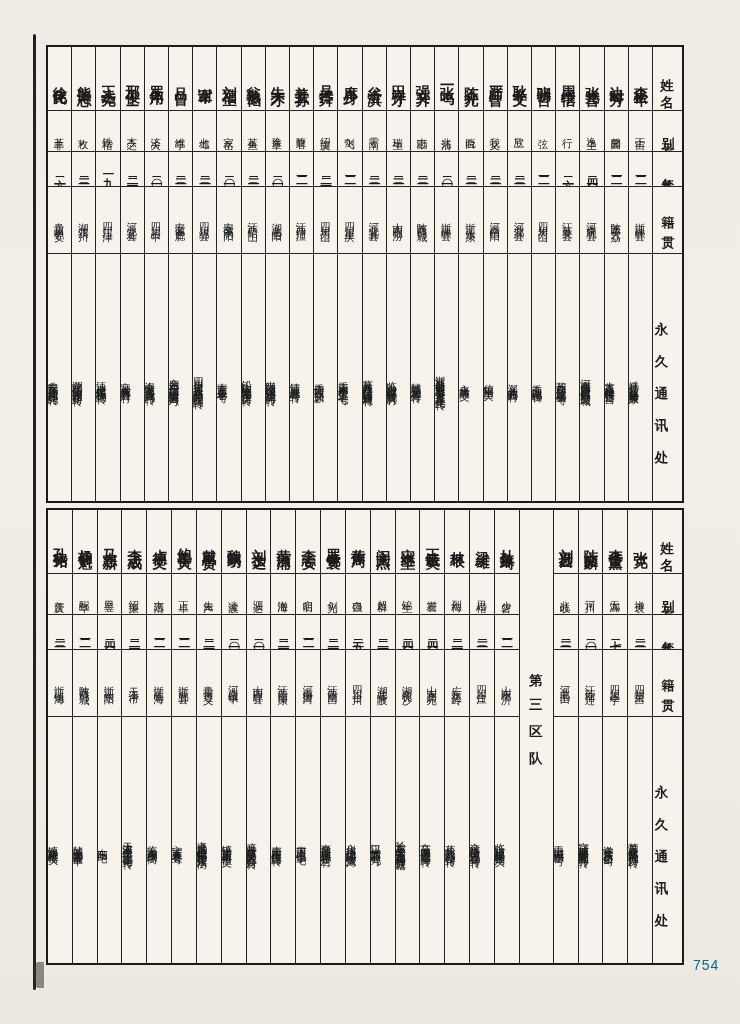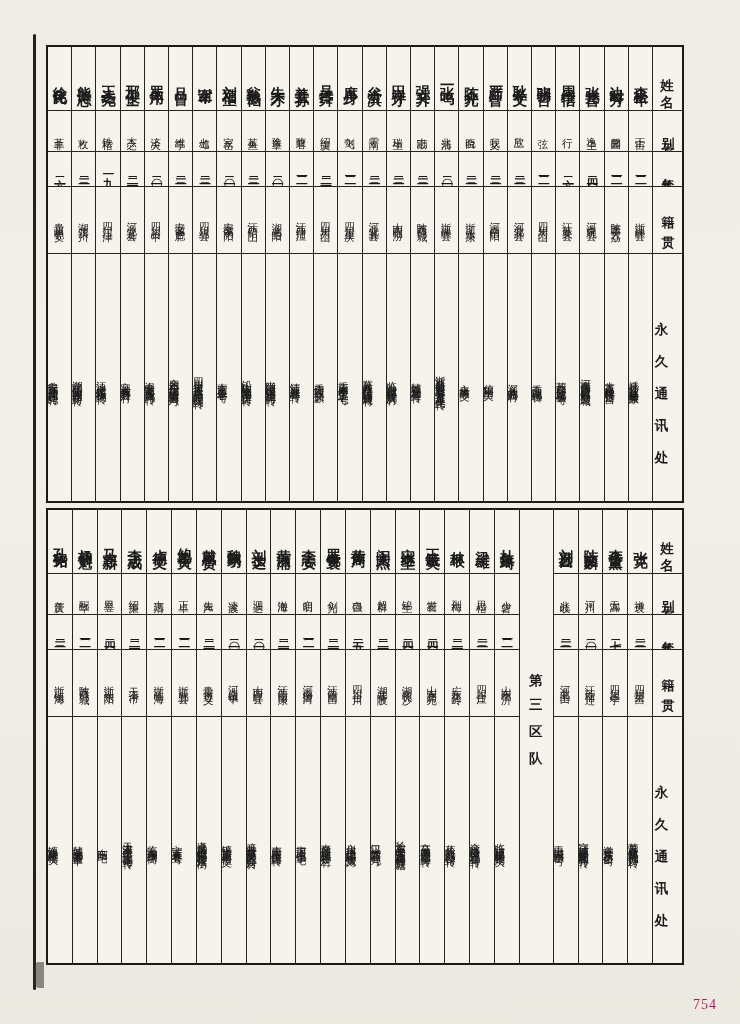--- a/index.html
+++ b/index.html
@@ -44,21 +44,21 @@
 
   .h-name{font-size:13.5px;font-weight:700;letter-spacing:17px;padding-top:10px;}
   .h-alias{font-size:13px;font-weight:700;letter-spacing:6px;padding-top:4px;}
   .h-age{font-size:12.5px;font-weight:700;letter-spacing:1px;}
   .h-origin{font-size:13px;font-weight:700;letter-spacing:20px;padding-top:12px;}
   .h-address{font-size:13.5px;font-weight:700;letter-spacing:32px;padding-top:22px;}
   .squad-text{font-size:13.5px;font-weight:700;letter-spacing:26px;}
 
   .page-number{
     position:absolute;left:693px;top:957px;
-    font-family:Liberation Serif, serif;font-size:14px;color:#be185d;letter-spacing:1px;margin-top:40px;
+    font-family:Liberation Sans, sans-serif;font-size:14px;color:#0369a1;letter-spacing:1px;
   }
 </style>
 </head>
 <body>
 
 <div class="paper"></div>
 <div class="page-edge-left"></div>
 <div class="page-edge-smudge"></div>
 
 <div class="roster" id="roster-top">

